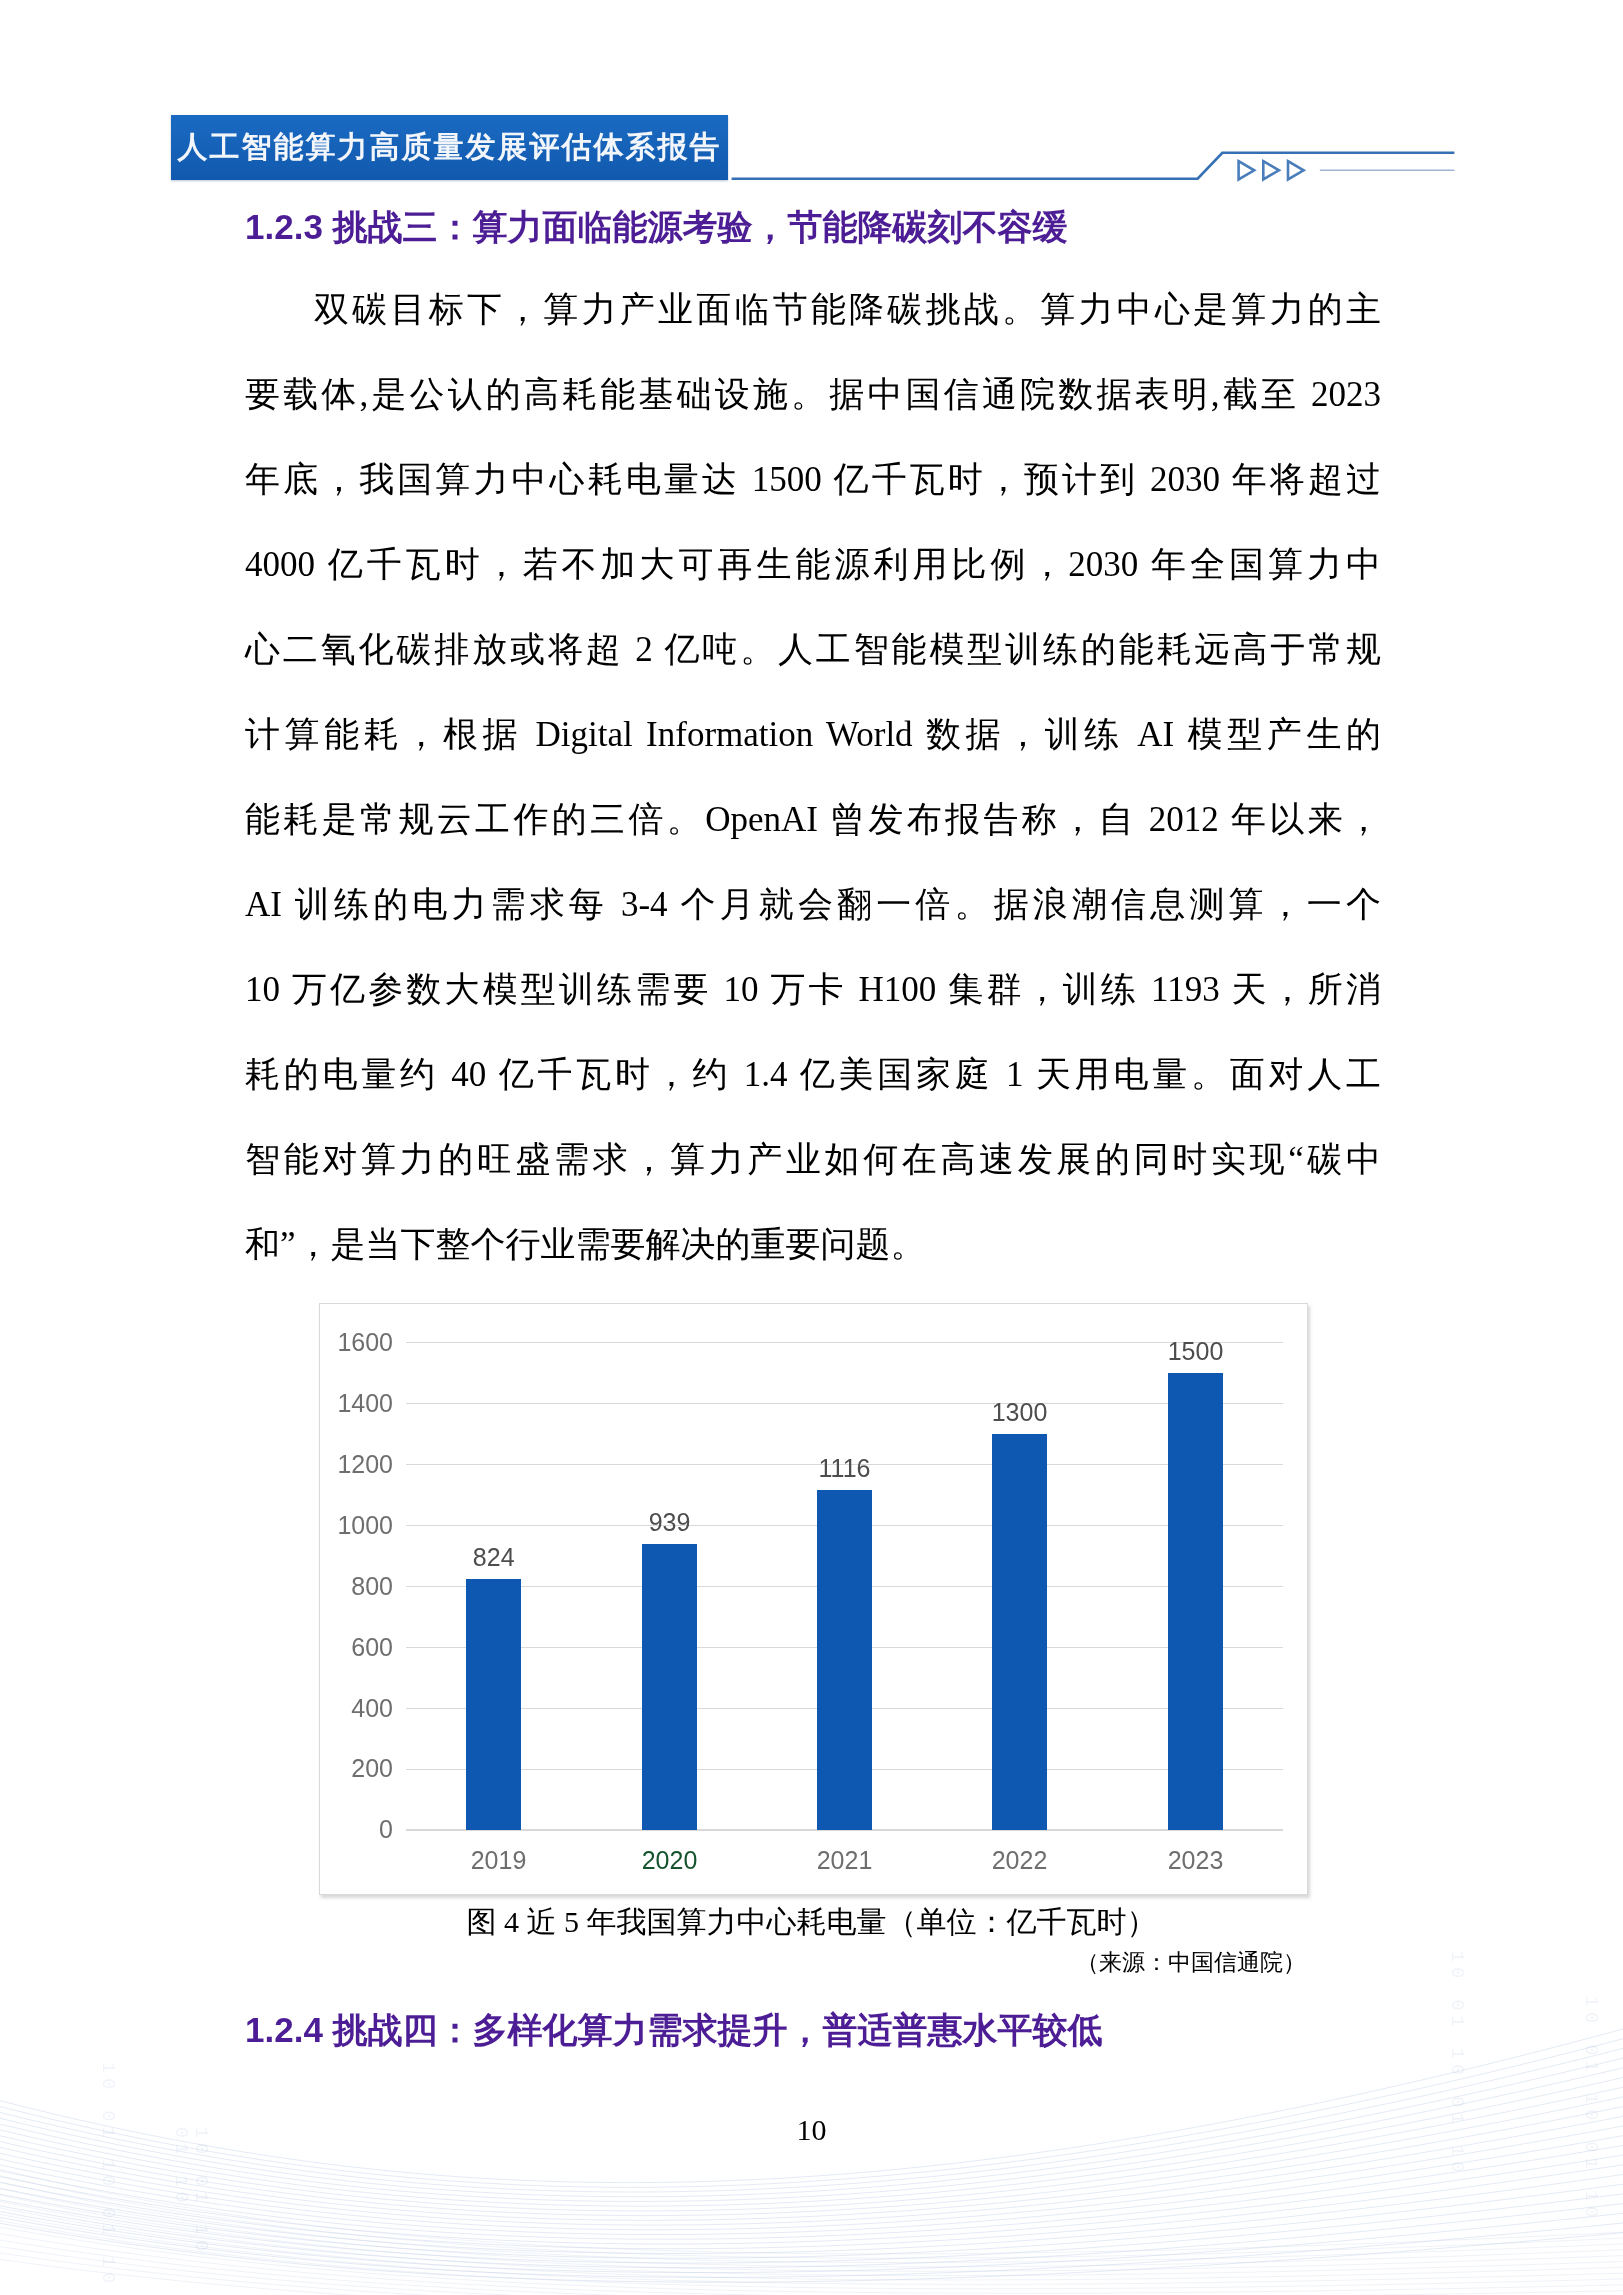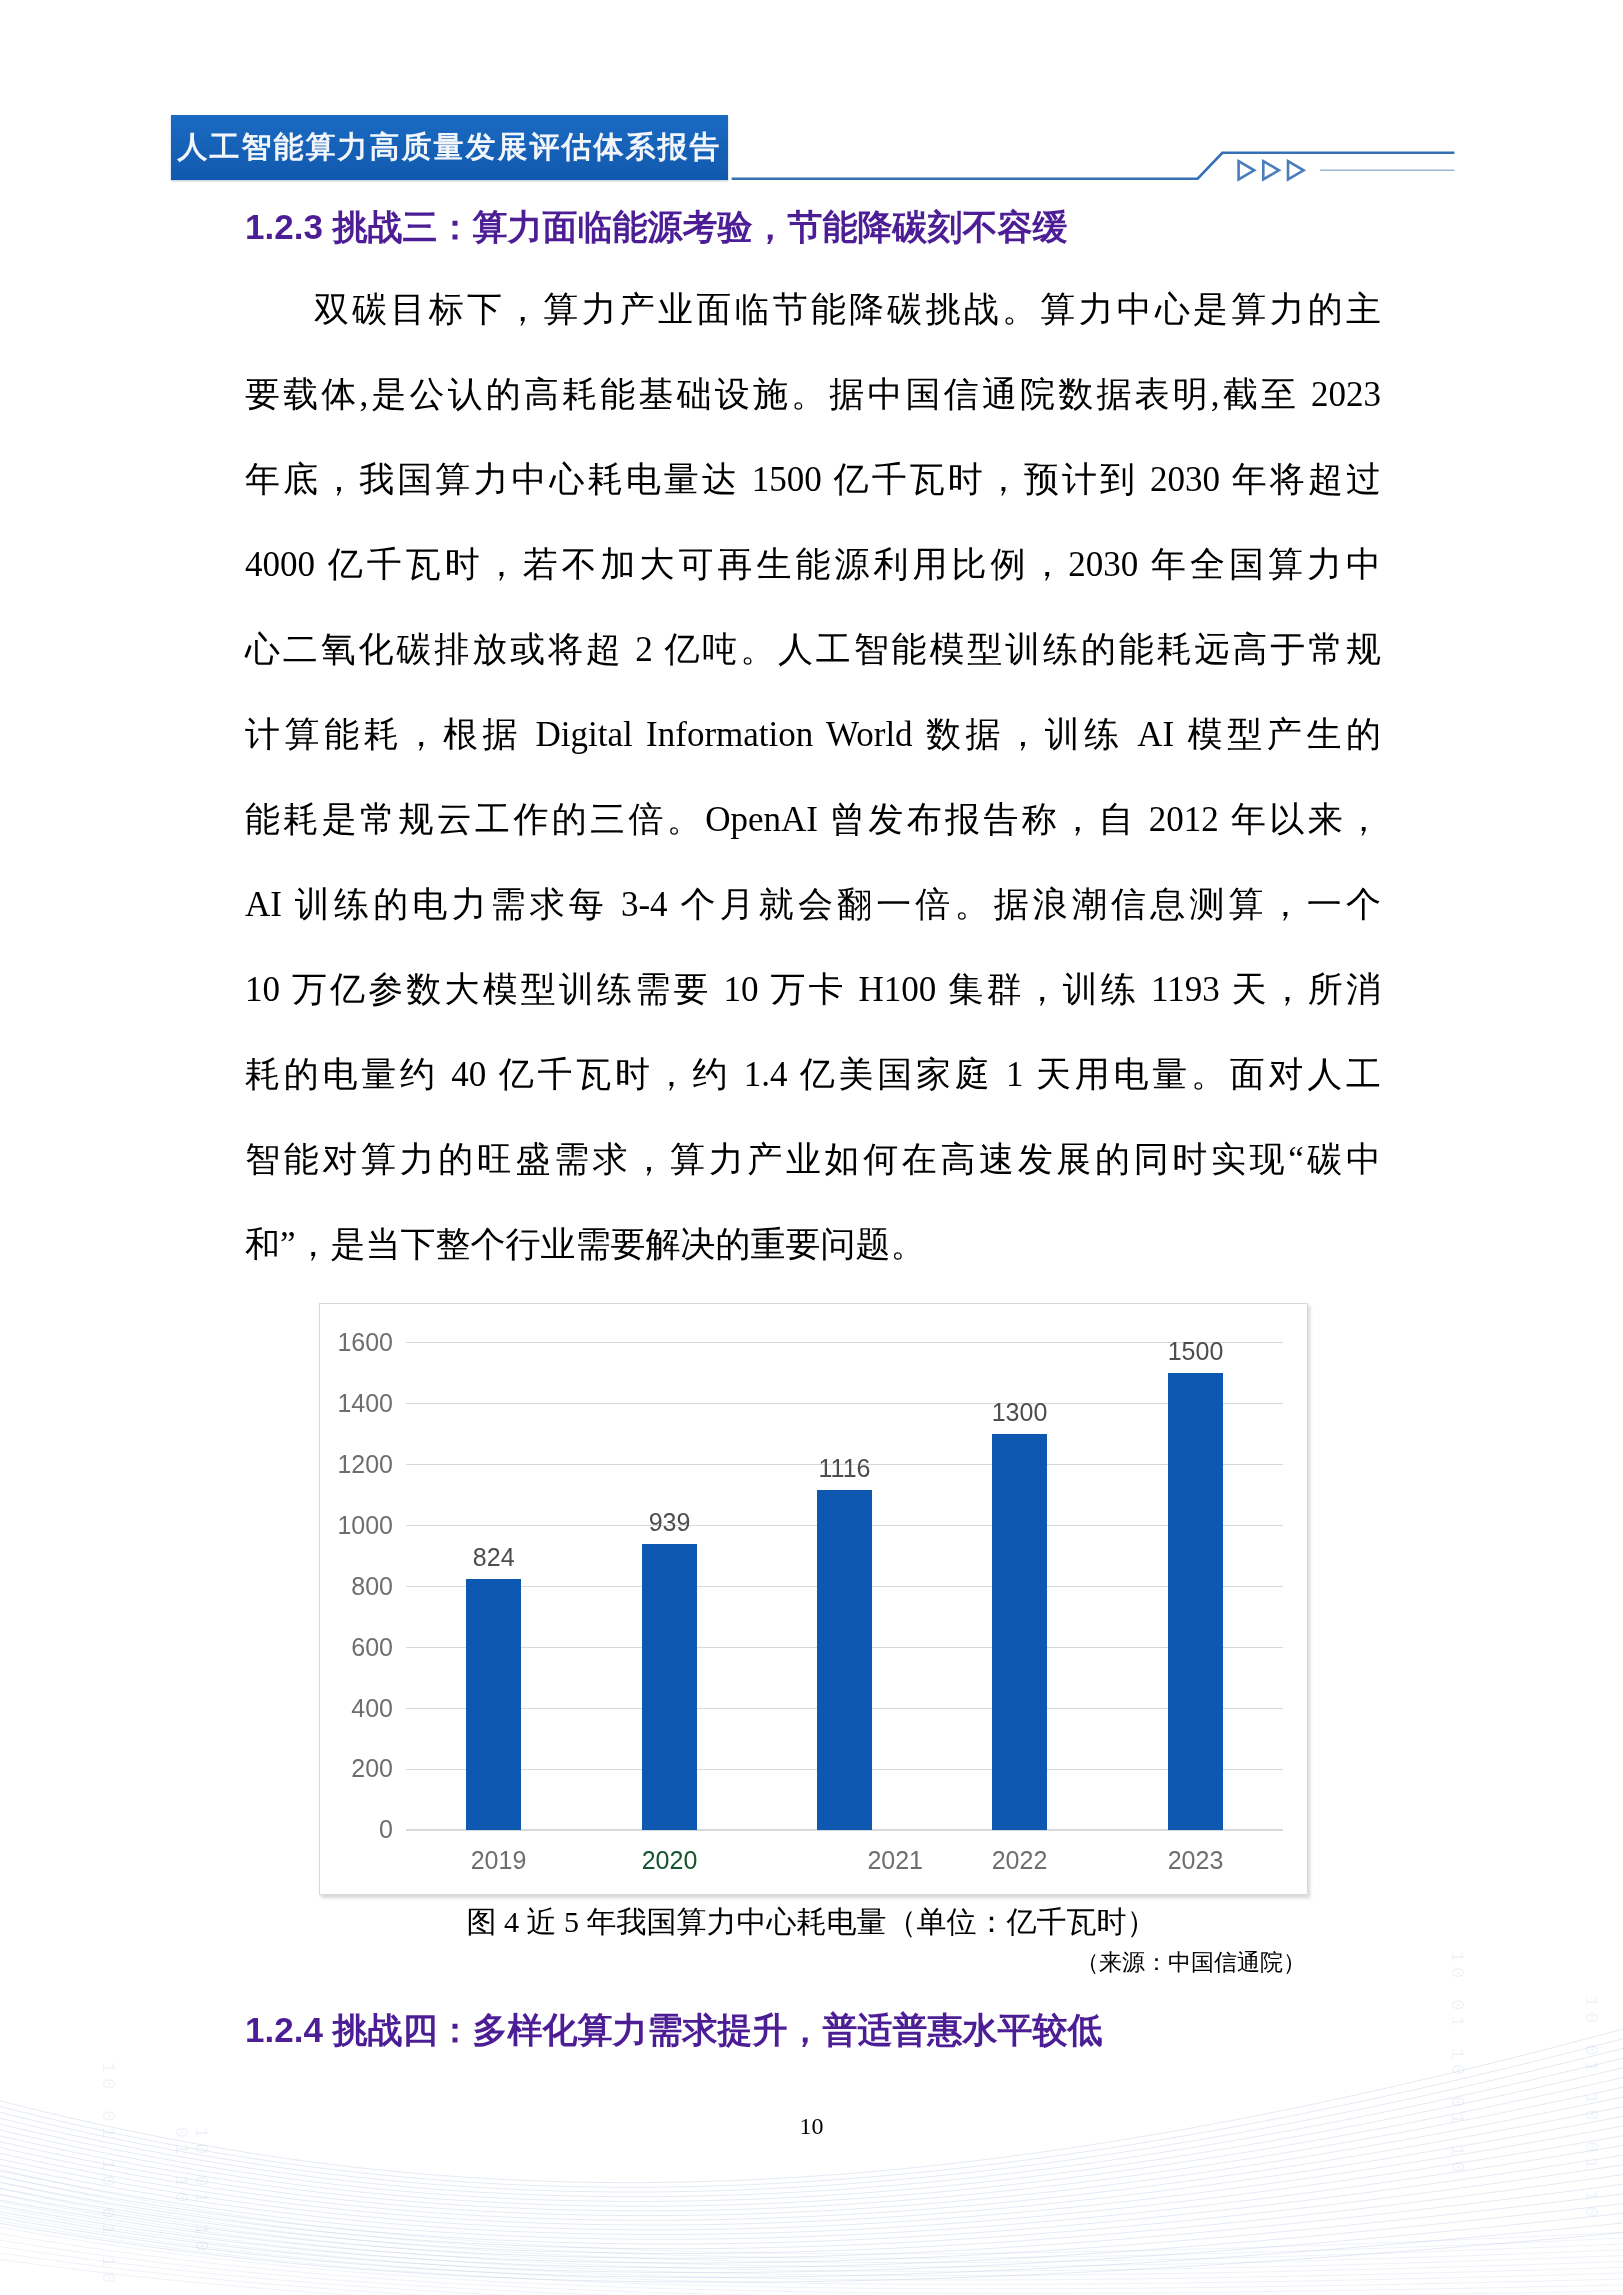--- a/index.html
+++ b/index.html
@@ -66,21 +66,21 @@
   .caption{
     position:absolute;left:0;right:0;top:1902px;text-align:center;
     font-size:30px;color:#000;
   }
   .source{
     position:absolute;right:317px;top:1947px;text-align:right;
     font-size:23px;color:#000;
   }
   .pageno{
     position:absolute;left:0;right:0;top:2113px;text-align:center;
-    font-size:24px;color:#000;
+    font-size:30px;color:#000;
   }
   
   .swoosh{position:absolute;left:0;top:2016px;width:1623px;height:279px;pointer-events:none;}
   .binary{
     position:absolute;writing-mode:vertical-rl;
     font-family:"Liberation Mono","DejaVu Sans Mono",monospace;
     font-size:18.3px;letter-spacing:5.2px;color:#8aa3c8;opacity:.12;
     pointer-events:none;
   }
   .b1{left:98px;top:2062px;}
@@ -143,21 +143,21 @@
         <div class="grid" style="bottom: 487px; background: rgb(217, 217, 217);"></div>
         <div class="ylab" style="left: -85px; bottom: 475px; color: rgb(110, 110, 110);">1600</div>
         <div class="bar" style="left: 60px; height: 251px; background: rgb(15, 88, 178);"></div>
         <div class="vlab" style="left: 9.2px; bottom: 260px; color: rgb(77, 77, 77);">824</div>
         <div class="xlab" style="left: 14px; color: rgb(110, 110, 110);">2019</div>
         <div class="bar" style="left: 236px; height: 286px; background: rgb(15, 88, 178);"></div>
         <div class="vlab" style="left: 185px; bottom: 295px; color: rgb(77, 77, 77);">939</div>
         <div class="xlab" style="left: 185px; color: #14532d;">2020</div>
         <div class="bar" style="left: 411px; height: 340px; background: rgb(15, 88, 178);"></div>
         <div class="vlab" style="left: 360px; bottom: 349px; color: rgb(77, 77, 77);">1116</div>
-        <div class="xlab" style="left: 360px; color: rgb(110, 110, 110); text-align: right;">2021</div>
+        <div class="xlab" style="left: 360px; color: rgb(110, 110, 110);">2021</div>
         <div class="bar" style="left: 586px; height: 396px; background: rgb(15, 88, 178);"></div>
         <div class="vlab" style="left: 535px; bottom: 405px; color: rgb(77, 77, 77);">1300</div>
         <div class="xlab" style="left: 535px; color: rgb(110, 110, 110);">2022</div>
         <div class="bar" style="left: 762px; height: 457px; background: rgb(15, 88, 178);"></div>
         <div class="vlab" style="left: 711px; bottom: 466px; color: rgb(77, 77, 77);">1500</div>
         <div class="xlab" style="left: 711px; color: rgb(110, 110, 110);">2023</div>
       </div>
   </div>
 
   <div class="caption">图 4 近 5 年我国算力中心耗电量（单位：亿千瓦时）</div>

